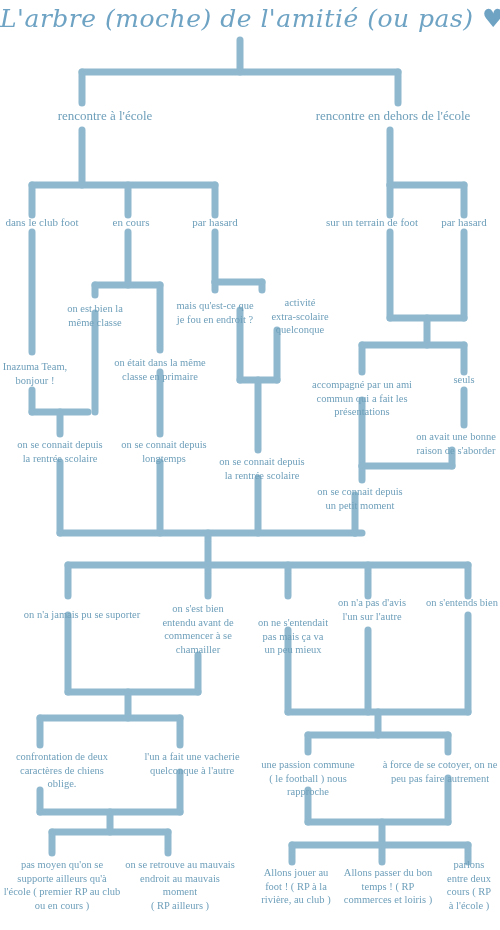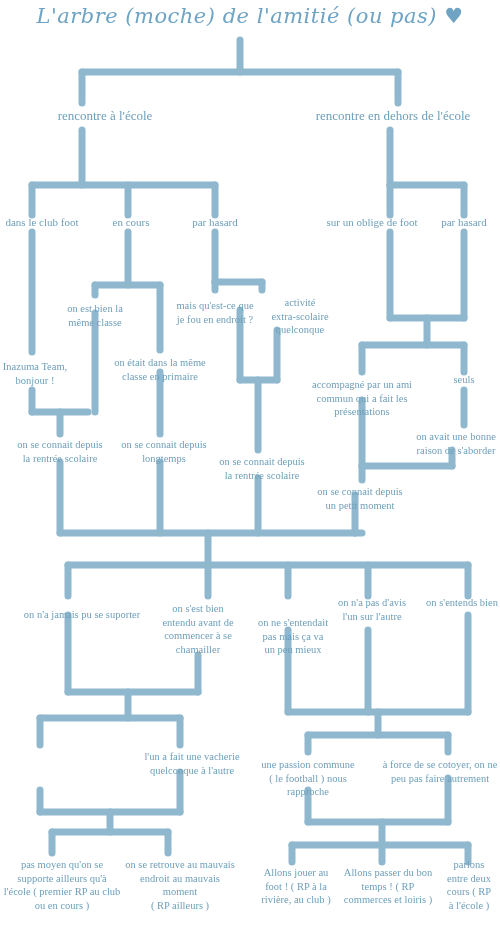--- a/index.html
+++ b/index.html
@@ -28,21 +28,21 @@
     pointer-events: none;
   }
   .title {
     position: absolute;
     left: 0;
     top: 4px;
     width: 500px;
     text-align: center;
     font-family: "DejaVu Serif", serif;
     font-style: italic;
-    font-size: 21px;
+    font-size: 25px;
     letter-spacing: 0.5px;
     color: #6ea3c4;
     white-space: nowrap;
   }
   .node {
     position: absolute;
     text-align: center;
     color: #6e9fba;
     font-size: 10.5px;
     line-height: 13.5px;
@@ -169,21 +169,21 @@
 
     </g>
   </svg>
 
   <div class="node lvl1" style="left:105px; top:108px; width:200px;">rencontre à l'école</div>
   <div class="node lvl1" style="left:393px; top:108px; width:220px;">rencontre en dehors de l'école</div>
 
   <div class="node lvl2" style="left:42px; top:215px; width:110px;">dans le club foot</div>
   <div class="node lvl2" style="left:131px; top:215px; width:80px;">en cours</div>
   <div class="node lvl2" style="left:215px; top:215px; width:90px;">par hasard</div>
-  <div class="node lvl2" style="left:372px; top:215px; width:140px;">sur un oblige de foot</div>
+  <div class="node lvl2" style="left:372px; top:215px; width:140px;">sur un terrain de foot</div>
   <div class="node lvl2" style="left:464px; top:215px; width:80px;">par hasard</div>
 
   <div class="node" style="left:35px; top:360px; width:90px;">Inazuma Team,
 bonjour !</div>
   <div class="node" style="left:95px; top:302px; width:96px;">on est bien la
 même classe</div>
   <div class="node" style="left:160px; top:356px; width:130px;">on était dans la même
 classe en primaire</div>
   <div class="node" style="left:215px; top:299px; width:110px;">mais qu'est-ce que
 je fou en endroit ?</div>
@@ -211,20 +211,23 @@
 entendu avant de
 commencer à se
 chamailler</div>
   <div class="node" style="left:293px; top:602px; width:95px;margin-top:14px;">on ne s'entendait
 pas mais ça va
 un peu mieux</div>
   <div class="node" style="left:372px; top:596px; width:100px;">on n'a pas d'avis
 l'un sur l'autre</div>
   <div class="node" style="left:462px; top:596px; width:100px;">on s'entends bien</div>
 
+  <div class="node" style="left:62px; top:750px; width:125px;">confrontation de deux
+caractères de chiens
+oblige.</div>
   <div class="node" style="left:192px; top:750px; width:135px;">l'un a fait une vacherie
 quelconque à l'autre</div>
   <div class="node" style="left:308px; top:758px; width:120px;">une passion commune
 ( le football ) nous
 rapproche</div>
   <div class="node" style="left:440px; top:758px; width:145px;">à force de se cotoyer, on ne
 peu pas faire autrement</div>
 
   <div class="node" style="left:62px; top:858px; width:135px;">pas moyen qu'on se
 supporte ailleurs qu'à

